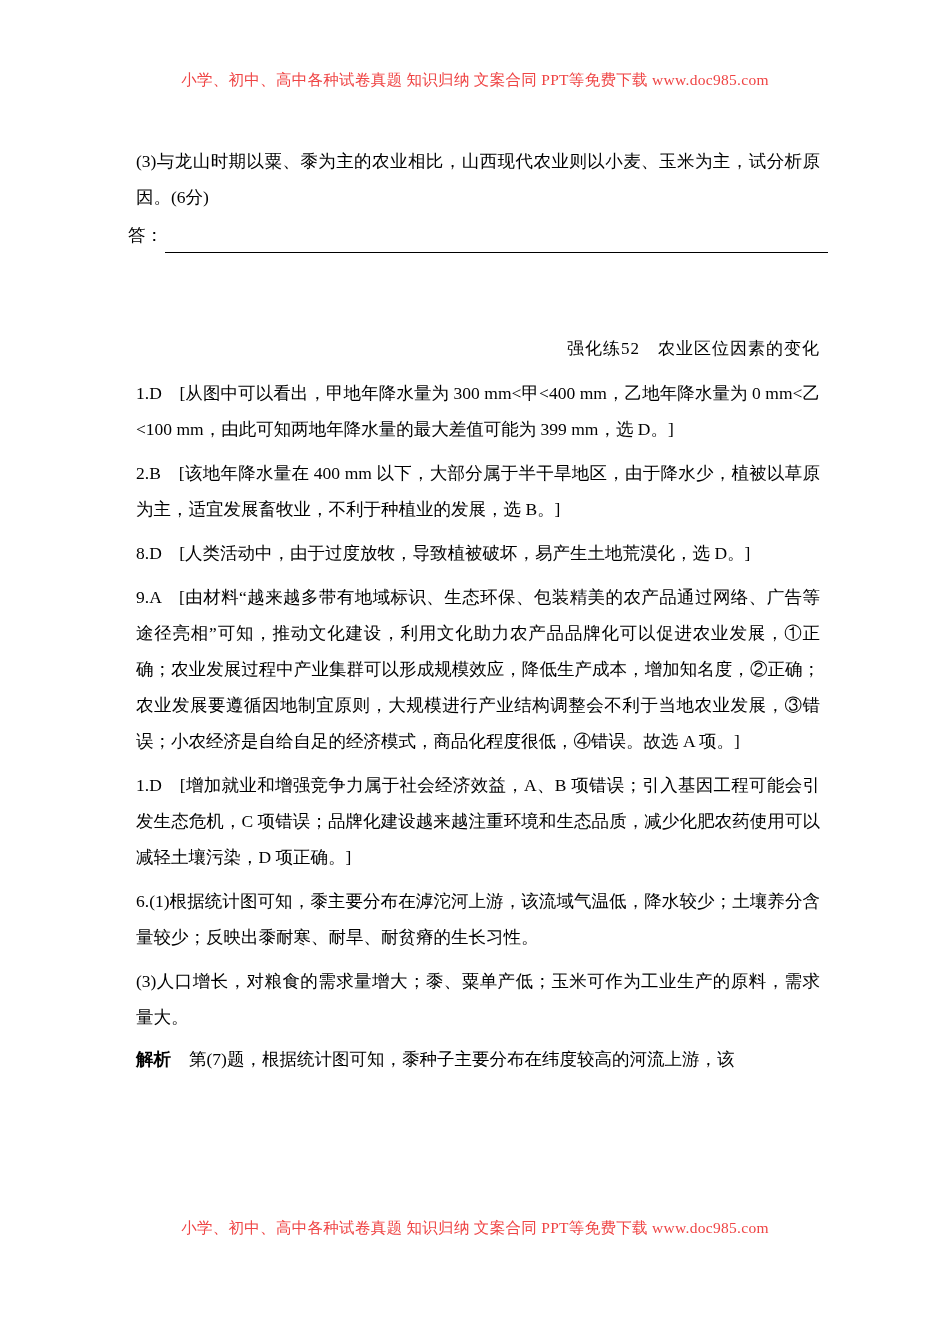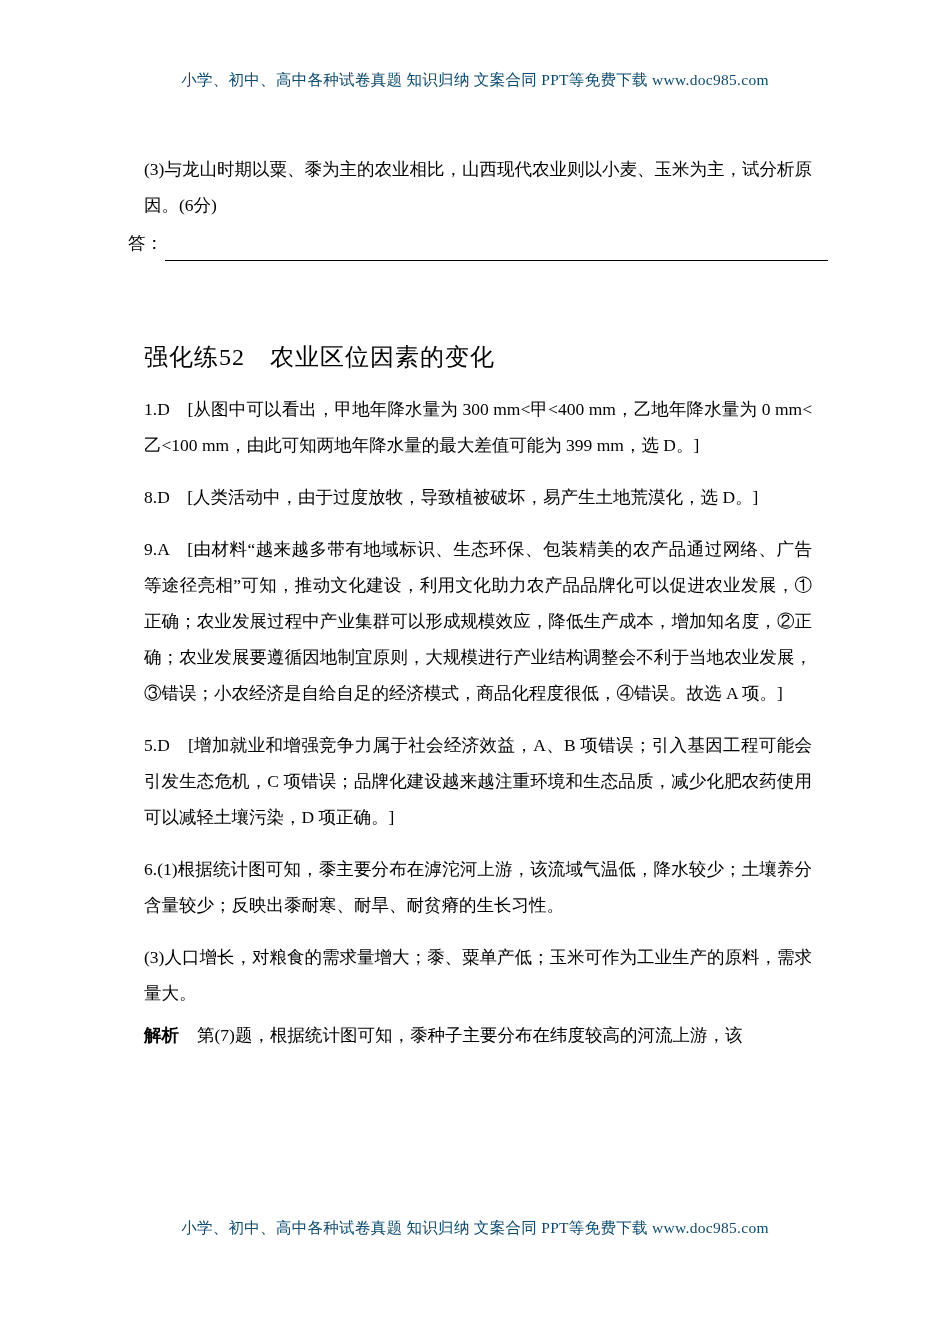--- a/index.html
+++ b/index.html
@@ -19,21 +19,21 @@
     width: 950px;
     height: 1344px;
     box-sizing: border-box;
     padding: 0 128px;
     position: relative;
   }
   .watermark {
     text-align: center;
     font-family: "Liberation Serif", "DejaVu Serif", serif;
     font-size: 15.5px;
-    color: #0c4a6e;
+    color: #ef4444;
     letter-spacing: 0.3px;
   }
   .watermark-top {
     position: absolute;
     top: 70px;
     left: 0;
     width: 950px;
   }
   .watermark-bottom {
     position: absolute;
@@ -41,21 +41,21 @@
     left: 0;
     width: 950px;
   }
   .content {
     position: absolute;
     top: 135px;
     left: 128px;
     width: 700px;
   }
   p {
-    margin: 16px;
+    margin: 8px;
     font-size: 17.5px;
     line-height: 36px;
     text-align: justify;
     text-justify: inter-ideograph;
   }
   .q3 {
     margin-bottom: 2px;
   }
   .answer-line {
     margin-top: 2px;
@@ -67,22 +67,22 @@
   .answer-label {
     white-space: nowrap;
   }
   .answer-rule {
     flex: 1;
     border-bottom: 1.2px solid #000;
     height: 26px;
     margin-left: 2px;
   }
   .section-title {
-    text-align: left;
-    font-size: 24px;
+    text-align: right;
+    font-size: 17px;
     line-height: 36px;
     margin-top: 78px;
     margin-bottom: 6px;
     letter-spacing: 1px;
   }
   .item {
     margin-bottom: 0px;
   }
   .bold {
     font-weight: bold;
@@ -107,23 +107,24 @@
     <p class="q3">(3)与龙山时期以粟、黍为主的农业相比，山西现代农业则以小麦、玉米为主，试分析原因。(6分)</p>
 
     <div class="answer-line">
       <span class="answer-label">答：</span>
       <span class="answer-rule"></span>
     </div>
 
     <p class="section-title">强化练52　农业区位因素的变化</p>
 
     <p class="item">1.D　[从图中可以看出，甲地年降水量为 300 mm&lt;甲&lt;400 mm，乙地年降水量为 0 mm&lt;乙&lt;100 mm，由此可知两地年降水量的最大差值可能为 399 mm，选 D。]</p>
+    <p class="item">2.B　[该地年降水量在 400 mm 以下，大部分属于半干旱地区，由于降水少，植被以草原为主，适宜发展畜牧业，不利于种植业的发展，选 B。]</p>
     <p class="item">8.D　[人类活动中，由于过度放牧，导致植被破坏，易产生土地荒漠化，选 D。]</p>
     <p class="item">9.A　[由材料“越来越多带有地域标识、生态环保、包装精美的农产品通过网络、广告等途径亮相”可知，推动文化建设，利用文化助力农产品品牌化可以促进农业发展，①正确；农业发展过程中产业集群可以形成规模效应，降低生产成本，增加知名度，②正确；农业发展要遵循因地制宜原则，大规模进行产业结构调整会不利于当地农业发展，③错误；小农经济是自给自足的经济模式，商品化程度很低，④错误。故选 A 项。]</p>
-    <p class="item">5.D　[增加就业和增强竞争力属于社会经济效益，A、B 项错误；引入基因工程可能会引发生态危机，C 项错误；品牌化建设越来越注重环境和生态品质，减少化肥农药使用可以减轻土壤污染，D 项正确。]</p>
+    <p class="item">1.D　[增加就业和增强竞争力属于社会经济效益，A、B 项错误；引入基因工程可能会引发生态危机，C 项错误；品牌化建设越来越注重环境和生态品质，减少化肥农药使用可以减轻土壤污染，D 项正确。]</p>
     <p class="item">6.(1)根据统计图可知，黍主要分布在滹沱河上游，该流域气温低，降水较少；土壤养分含量较少；反映出黍耐寒、耐旱、耐贫瘠的生长习性。</p>
     <p class="item">(3)人口增长，对粮食的需求量增大；黍、粟单产低；玉米可作为工业生产的原料，需求量大。</p>
 
     <p class="analysis"><span class="bold">解析</span><span class="indent-gap"></span><span>第(7)题，根据统计图可知，黍种子主要分布在纬度较高的河流上游，该</span></p>
 
   </div>
 
   <div class="watermark watermark-bottom">小学、初中、高中各种试卷真题 知识归纳 文案合同 PPT等免费下载  www.doc985.com</div>
 
 </div>

